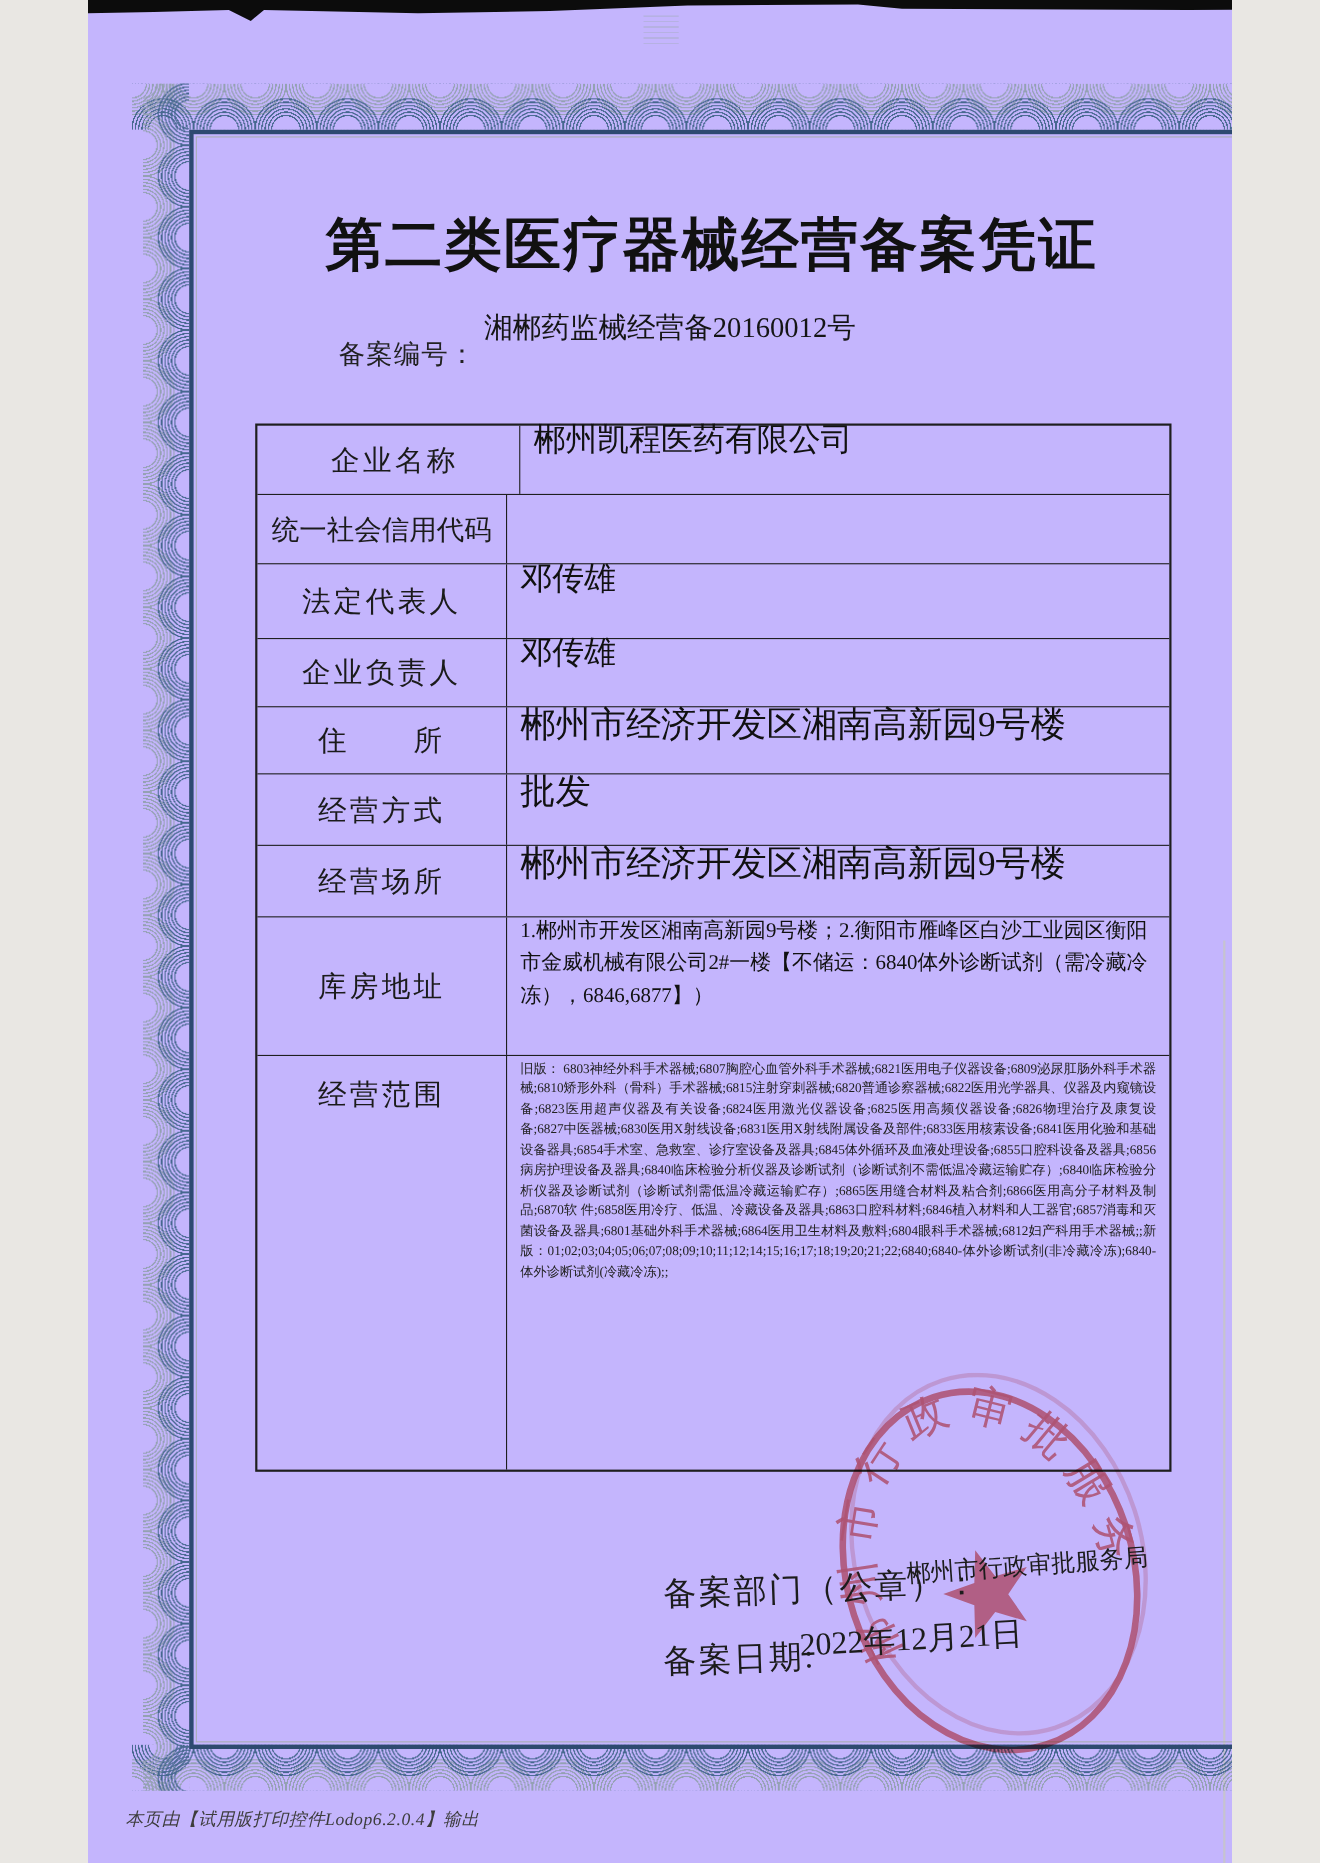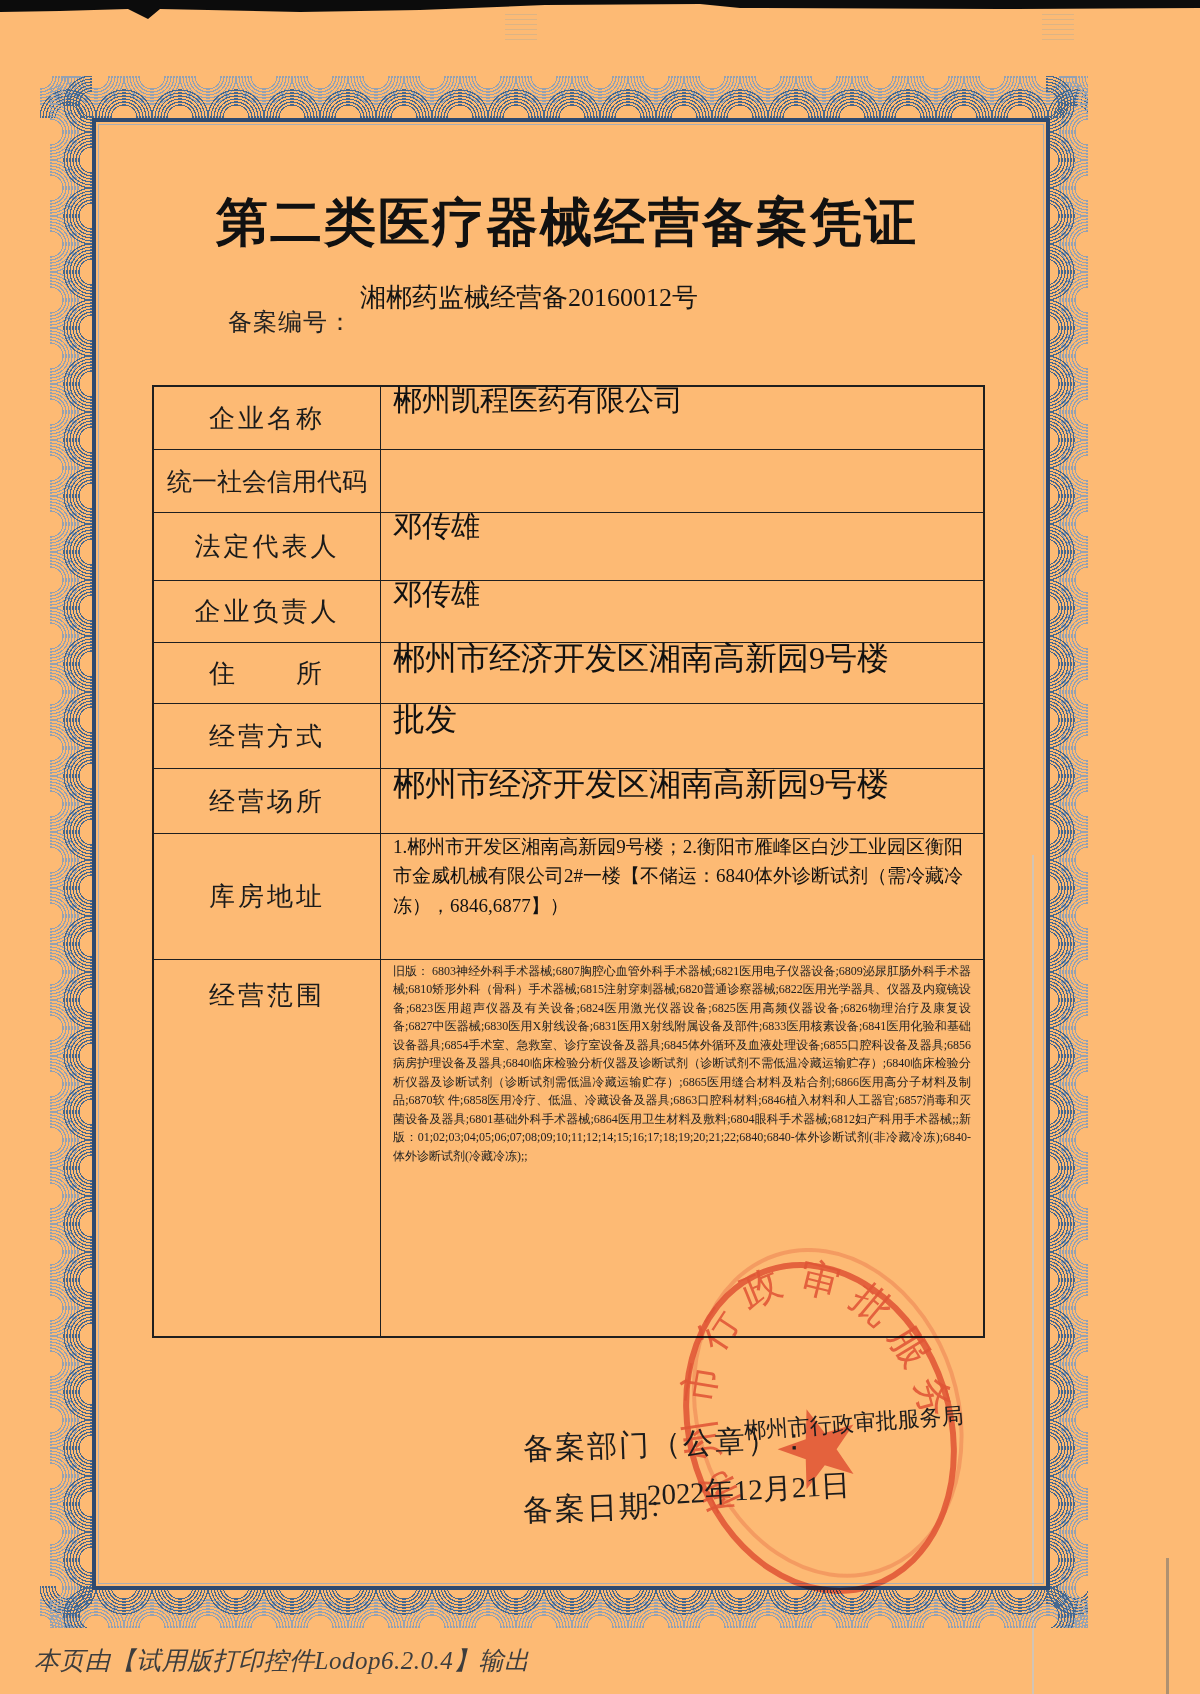--- a/index.html
+++ b/index.html
@@ -1,18 +1,18 @@
 <!DOCTYPE html>
 <html style="--c-border_blue: #46688f; --c-border_gray: #94a1b2; --c-navy: #2e4a70; --c-line_gray: #a8adb4; --c-table_line: #1f1f1f; --c-seal_red: #dd5c5c; --c-footer_text: #3d3d3d;"><head>
 <meta charset="utf-8">
 <style>
   html,body{margin:0;padding:0;background:#e9e7e3;}
   .page{
-    position:relative;width:1200px;height:1694px;margin:0 auto;
-    background:#fdba74;overflow:hidden;
+    position:relative;width:1040px;height:1694px;margin:0 auto;
+    background:#c4b5fd;overflow:hidden;
     font-family:"Liberation Serif","DejaVu Serif",serif;color:#1c1c1c;
   }
   
   .scan-strip{
     position:absolute;left:0;top:0;width:1200px;height:24px;background:#0c0c0c;
     clip-path:polygon(0 0,1200px 0,1200px 8px,1000px 9px,740px 8px,700px 4px,545px 5px,420px 10px,300px 12px,160px 9px,148px 19px,128px 9px,60px 11px,0 12px);
   }
   .smudge{
     position:absolute;width:32px;height:26px;opacity:.32;filter:blur(.4px);
     background:repeating-linear-gradient(0deg,#9aa 0 1px,transparent 1px 5px);
@@ -63,21 +63,21 @@
     font-size:52px;font-weight:bold;letter-spacing:2px;color:#111;
   }
   .recno-label{position:absolute;left:228px;top:306px;font-size:24px;color:#222;letter-spacing:1px;filter:blur(.3px);}
   .recno-value{position:absolute;left:360px;top:280px;font-size:26px;color:#151515;}
   
   .cert-table{
     position:absolute;left:152px;top:385px;width:833px;
     border:2px solid var(--c-table_line);box-sizing:border-box;
   }
   .row{display:flex;border-top:1.5px solid var(--c-table_line);box-sizing:border-box;}
-  .row:first-child{border-top:none;}
+  .row:first-child{border-top:none;padding-left:12px;}
   .cell{box-sizing:border-box;}
   .cell.label{
     width:227px;flex:0 0 227px;border-right:1.5px solid var(--c-table_line);
     display:flex;align-items:center;justify-content:center;
     font-size:26px;letter-spacing:3px;color:#1b1b1b;
   }
   .cell.label.label-top{align-items:flex-start;padding-top:18px;}
   .cell.value{flex:1;padding:0 12px;color:#111;}
   .v-inner{position:relative;top:-5px;line-height:1.25;}
   .v-large{font-size:29px;}
@@ -87,21 +87,21 @@
   .v-tiny{font-size:12px;line-height:1.54;top:0;padding-top:2px;color:#222;text-align:justify;}
   
   .dept-label{position:absolute;left:523px;top:1424px;font-size:30px;letter-spacing:2px;transform:rotate(-2deg);}
   .dept-value{position:absolute;left:745px;top:1416px;font-size:22px;transform:rotate(-4deg);transform-origin:left bottom;}
   .date-label{position:absolute;left:523px;top:1488px;font-size:30px;letter-spacing:2px;transform:rotate(-2deg);}
   .date-value{position:absolute;left:648px;top:1476px;font-size:29px;transform:rotate(-3deg);transform-origin:left bottom;}
   
   .seal{position:absolute;left:675px;top:1248px;width:290px;height:360px;mix-blend-mode:multiply;opacity:.85;}
   
   .footer-note{
-    position:absolute;left:34px;top:1644px;font-size:25px;font-style:italic;
+    position:absolute;left:34px;top:1644px;font-size:16px;font-style:italic;
     color:var(--c-footer_text);letter-spacing:.5px;
   }
 </style>
 </head>
 <body>
 
 <div class="page">
 
   <div class="scan-strip"></div>
   <div class="smudge" style="left:505px;top:14px;"></div>

